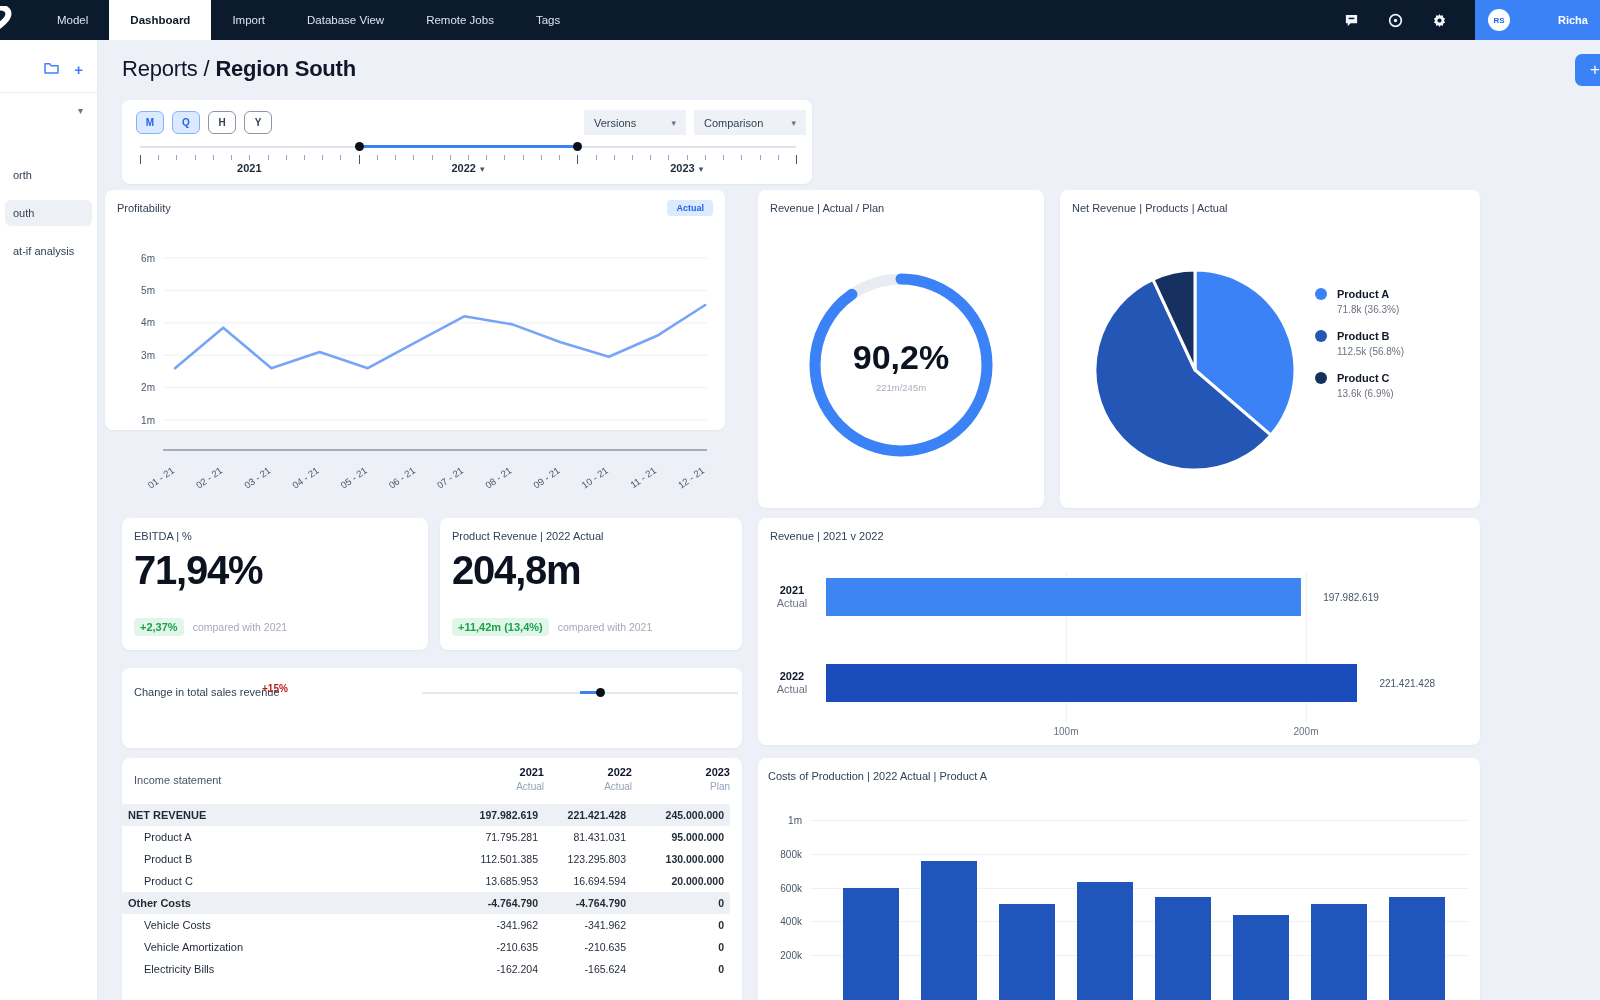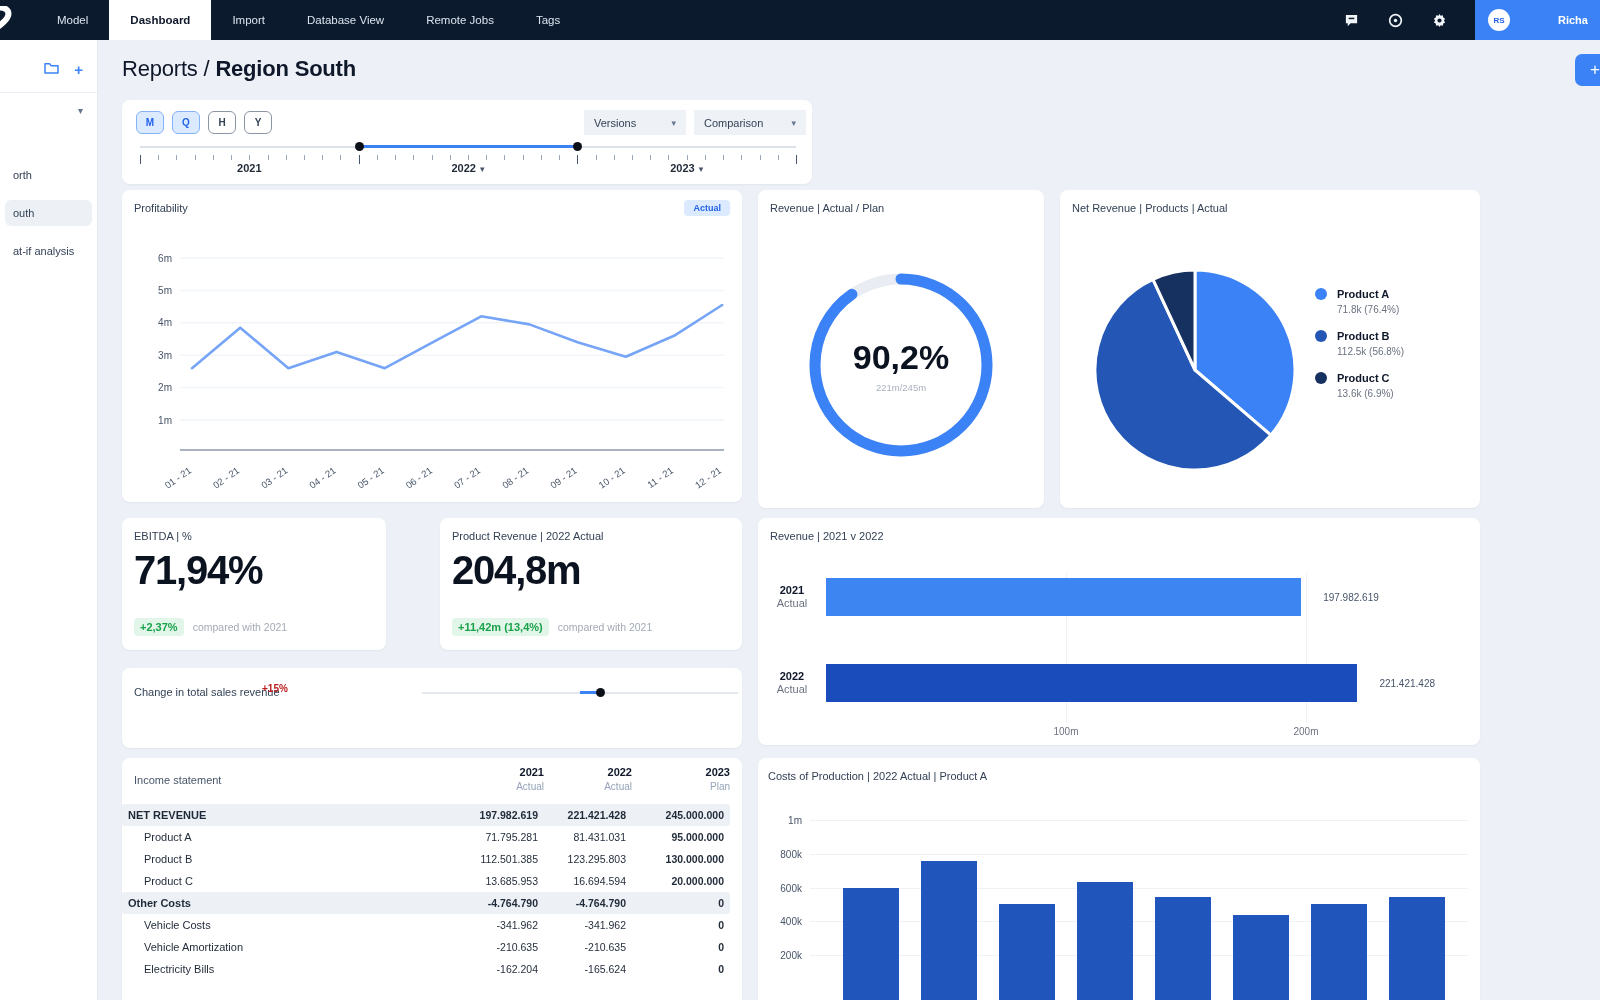--- a/index.html
+++ b/index.html
@@ -54,40 +54,40 @@
   .timeline{position:absolute;left:18px;top:42px;width:656px;height:38px;}
   .tl-track{position:absolute;left:0;top:4px;width:656px;height:2px;background:#dde3eb;}
   .tl-range{position:absolute;top:3px;height:3px;background:#3b82f6;}
   .tl-handle{position:absolute;top:0;width:9px;height:9px;border-radius:50%;background:#0b0f17;cursor:pointer;}
   .tl-tick{position:absolute;width:1px;background:#9aa6b5;}
   .tl-tick.tall{background:#475569;}
   .tl-year{position:absolute;top:20px;font-size:11px;font-weight:700;color:#1f2937;white-space:nowrap;transform:translateX(-50%);}
   .tl-year .chev{font-weight:400;color:#475569;font-size:9px;margin-left:4px;}
 
   
-  .prof-card{left:25px;top:150px;width:620px;height:312px;}
+  .prof-card{left:8px;top:150px;width:620px;height:240px;}
   .badge-actual{position:absolute;top:10px;right:12px;background:#dbeafe;color:#2563eb;font-size:9px;
     font-weight:700;padding:3px 9px;border-radius:4px;}
 
   
   .gauge-card{left:661px;top:150px;width:286px;height:318px;}
   .gauge-value{position:absolute;top:148px;left:0;width:100%;text-align:center;font-size:34px;font-weight:700;color:#0b1220;}
   .gauge-sub{position:absolute;top:192px;left:0;width:100%;text-align:center;font-size:9.5px;color:#a8b0bc;}
 
   
   .pie-card{left:963px;top:150px;width:420px;height:318px;}
   .legend{position:absolute;left:255px;top:98px;}
   .legend-entry{margin-bottom:15px;}
   .legend-top{display:flex;align-items:center;gap:10px;}
   .legend-dot{width:12px;height:12px;border-radius:50%;flex:0 0 auto;}
   .legend-name{font-size:11px;font-weight:700;color:#0f172a;}
   .legend-val{font-size:10px;color:#6b7280;margin:4px 0 0 22px;}
 
   
-  .kpi-ebitda{left:25px;top:478px;width:264px;height:132px;}
+  .kpi-ebitda{left:25px;top:478px;width:306px;height:132px;}
   .kpi-prod{left:343px;top:478px;width:302px;height:132px;}
   .kpi-value{position:absolute;top:30px;left:12px;font-size:40px;font-weight:700;color:#0b1220;letter-spacing:-1.2px;}
   .kpi-delta{position:absolute;top:100px;left:12px;display:flex;align-items:center;gap:9px;}
   .delta-badge{background:#e1f6e9;color:#19a24a;font-size:11px;font-weight:700;padding:3px 6px;border-radius:4px;}
   .delta-note{font-size:10.5px;color:#a3aab6;}
 
   
   .cmp-card{left:661px;top:478px;width:722px;height:227px;}
   .cmp-grid{position:absolute;top:55px;width:1px;height:150px;background:#eef2f6;}
   .cmp-xtick{position:absolute;top:208px;transform:translateX(-50%);font-size:10px;color:#6b7280;}
@@ -314,21 +314,21 @@
           <path d="M 125 125 L 125.0 25.0 A 100 100 0 0 1 200.8 190.2 Z" fill="#3b82f6" stroke="#ffffff" stroke-width="3" stroke-linejoin="round"></path>
           <path d="M 125 125 L 200.8 190.2 A 100 100 0 1 1 83.0 34.3 Z" fill="#2457b5" stroke="#ffffff" stroke-width="3" stroke-linejoin="round"></path>
           <path d="M 125 125 L 83.0 34.3 A 100 100 0 0 1 125.0 25.0 Z" fill="#16315f" stroke="#ffffff" stroke-width="3" stroke-linejoin="round"></path>
         </svg>
       <div class="legend" id="pie-legend">
           <div class="legend-entry">
             <div class="legend-top">
               <div class="legend-dot" style="background: rgb(59, 130, 246);"></div>
               <div class="legend-name">Product A</div>
             </div>
-            <div class="legend-val">71.8k (76.4%)</div>
+            <div class="legend-val">71.8k (36.3%)</div>
           </div>
           <div class="legend-entry">
             <div class="legend-top">
               <div class="legend-dot" style="background: rgb(36, 87, 181);"></div>
               <div class="legend-name">Product B</div>
             </div>
             <div class="legend-val">112.5k (56.8%)</div>
           </div>
           <div class="legend-entry">
             <div class="legend-top">

